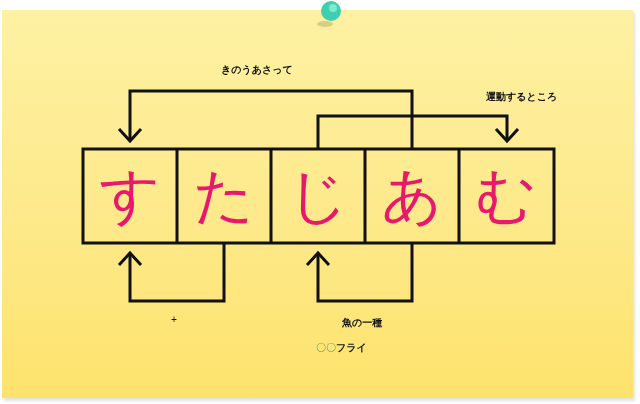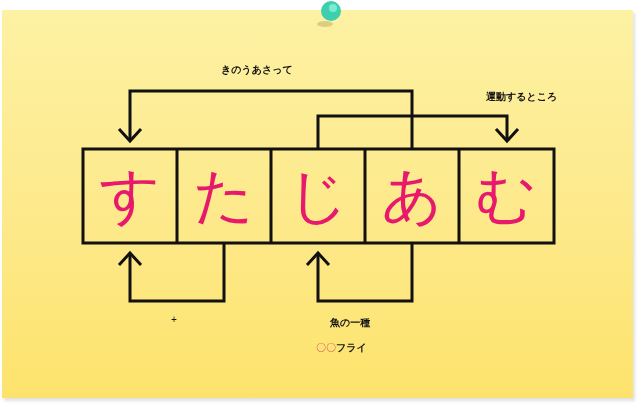--- a/index.html
+++ b/index.html
@@ -7,21 +7,21 @@
   .paper {
     position:absolute; left:2px; top:10px; width:631px; height:388px;
     background:linear-gradient(180deg, #fdf1a3 0%, #fde98a 55%, #fde36c 100%);
     box-shadow: 2px 3px 3px rgba(0,0,0,0.12);
   }
   .pin { position:absolute; left:0; top:0; }
   svg.diagram { position:absolute; left:0; top:0; }
   .label { position:absolute; font-family:Liberation Mono, monospace; font-weight:bold; color:#111; font-size:10px; white-space:nowrap; letter-spacing:0px; }
   .cell-char { position:absolute; width:94px; height:94px; display:flex; align-items:center; justify-content:center;
     font-family:"DejaVu Sans", sans-serif; font-size:60px; color:#e8186d; font-weight:normal; }
-  .circles { color:#be185d; font-weight:normal; }
+  .circles { color:#0f766e; font-weight:normal; }
 </style>
 </head>
 <body>
 
 <div class="paper"></div>
 
 <svg class="pin" width="640" height="40" viewBox="0 0 640 40">
   <ellipse cx="325" cy="24" rx="8" ry="3" fill="rgba(120,100,40,0.25)"></ellipse>
   <circle cx="331" cy="11" r="10" fill="#3ecfb0"></circle>
   <circle cx="333" cy="8" r="4" fill="#8ff0d8" opacity="0.8"></circle>
@@ -60,14 +60,14 @@
 
 <div class="cell-char" style="left:83px; top:149px;">す</div>
 <div class="cell-char" style="left:177px; top:149px;">た</div>
 <div class="cell-char" style="left:271px; top:149px;">じ</div>
 <div class="cell-char" style="left:365px; top:149px;">あ</div>
 <div class="cell-char" style="left:459px; top:149px;">む</div>
 
 <div class="label" style="left:221px; top:63px;">きのうあさって</div>
 <div class="label" style="left:454px; top:90px;margin-left:32px;">運動するところ</div>
 <div class="label" style="left:171px; top:315px; font-weight:normal;">+</div>
-<div class="label" style="left:330px; top:316px;">魚の一種</div>
+<div class="label" style="left:342px; top:316px;">魚の一種</div>
 <div class="label" style="left:316px; top:341px;"><span class="circles">〇〇</span><span>フライ</span></div>
 
 </body></html>

